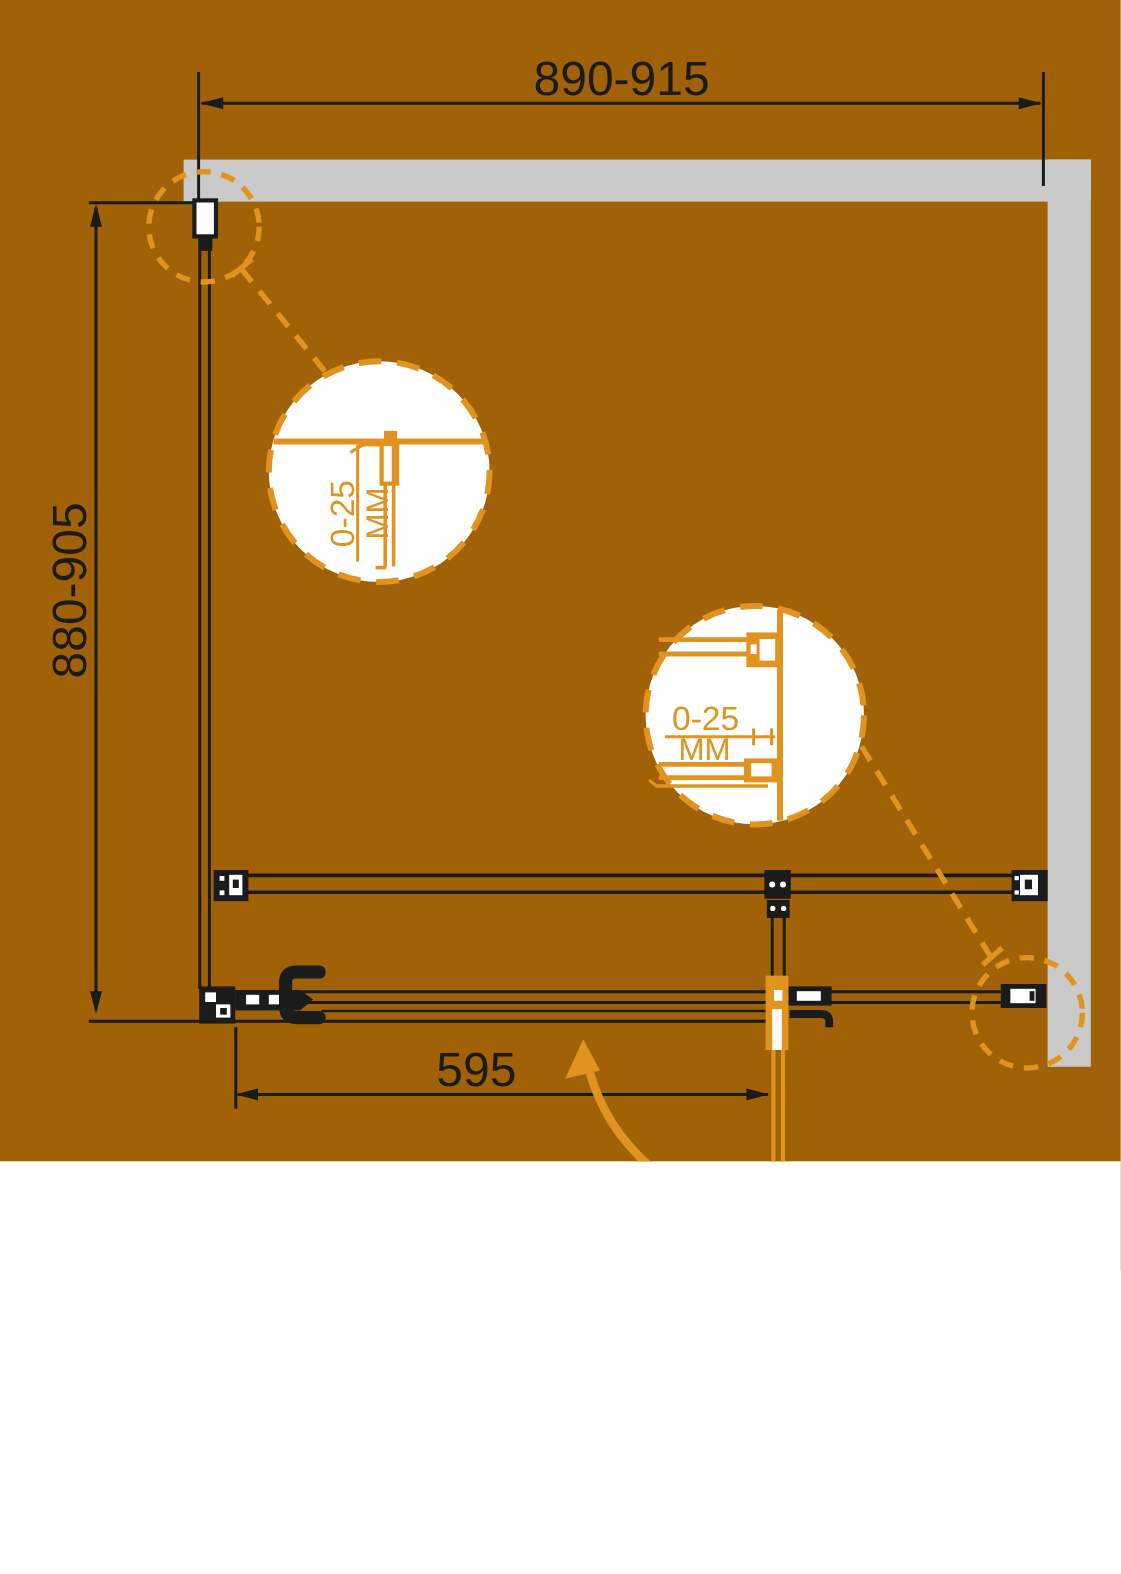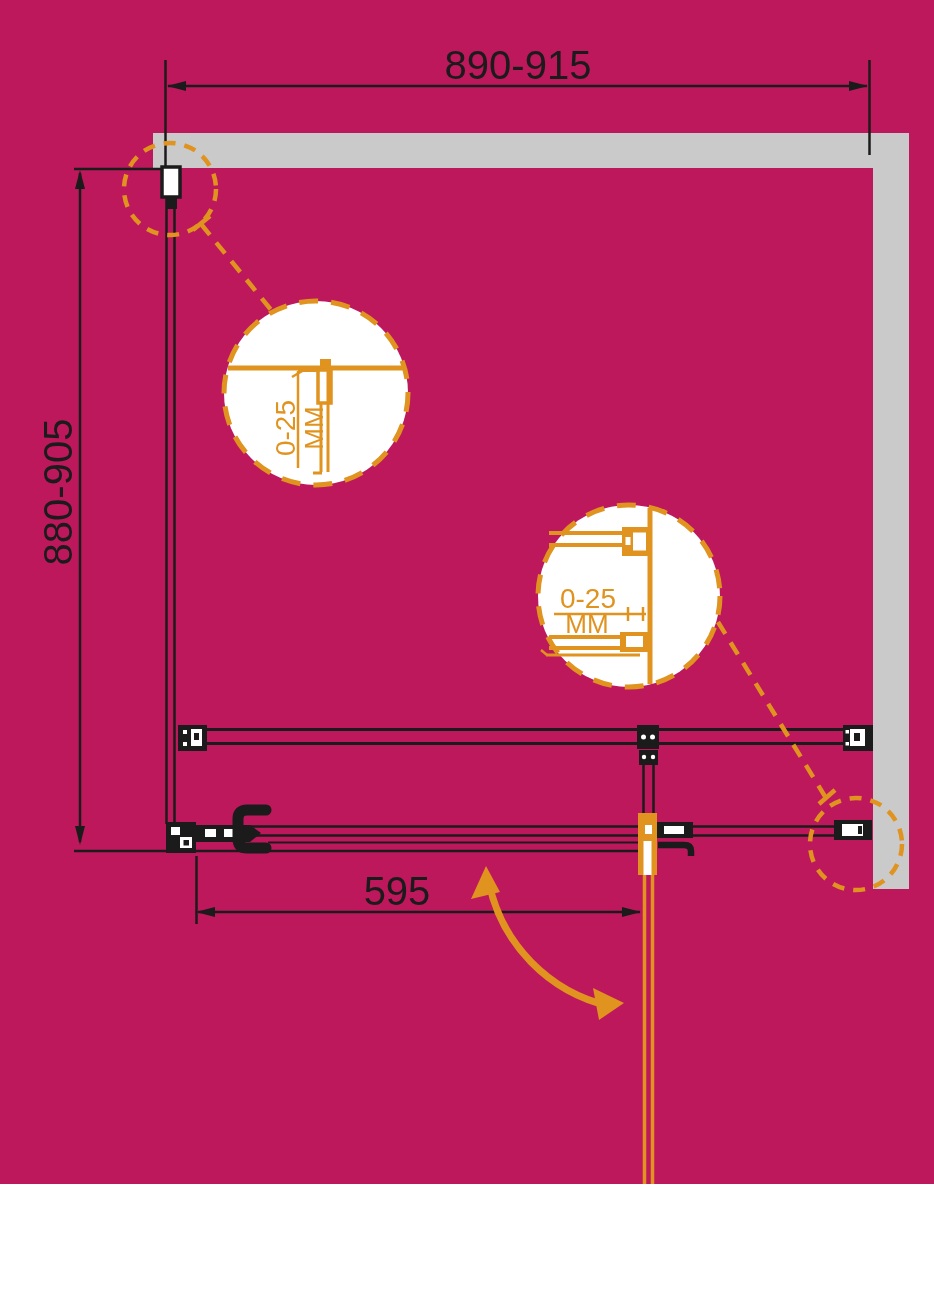--- a/index.html
+++ b/index.html
@@ -1,19 +1,19 @@
 <!DOCTYPE html>
 <html><head>
 <meta charset="utf-8">
 <style>
   html, body { margin: 0; padding: 0; background: #ffffff; }
   .canvas {
     position: relative;
-    width: 934px; height: 1184px;
-    background: #be185d;
+    width: 934px; height: 968px;
+    background: #a16207;
     overflow: hidden;
   }
   svg { display: block; }
   svg text {
     font-family: "Liberation Sans", "DejaVu Sans", sans-serif;
   }
   .dim-text   { fill: #1b1b1b; font-size: 40px; }
   .detail-range { fill: #e0931f; font-size: 28px; }
   .detail-unit  { fill: #e0931f; font-size: 26px; }
 </style>

